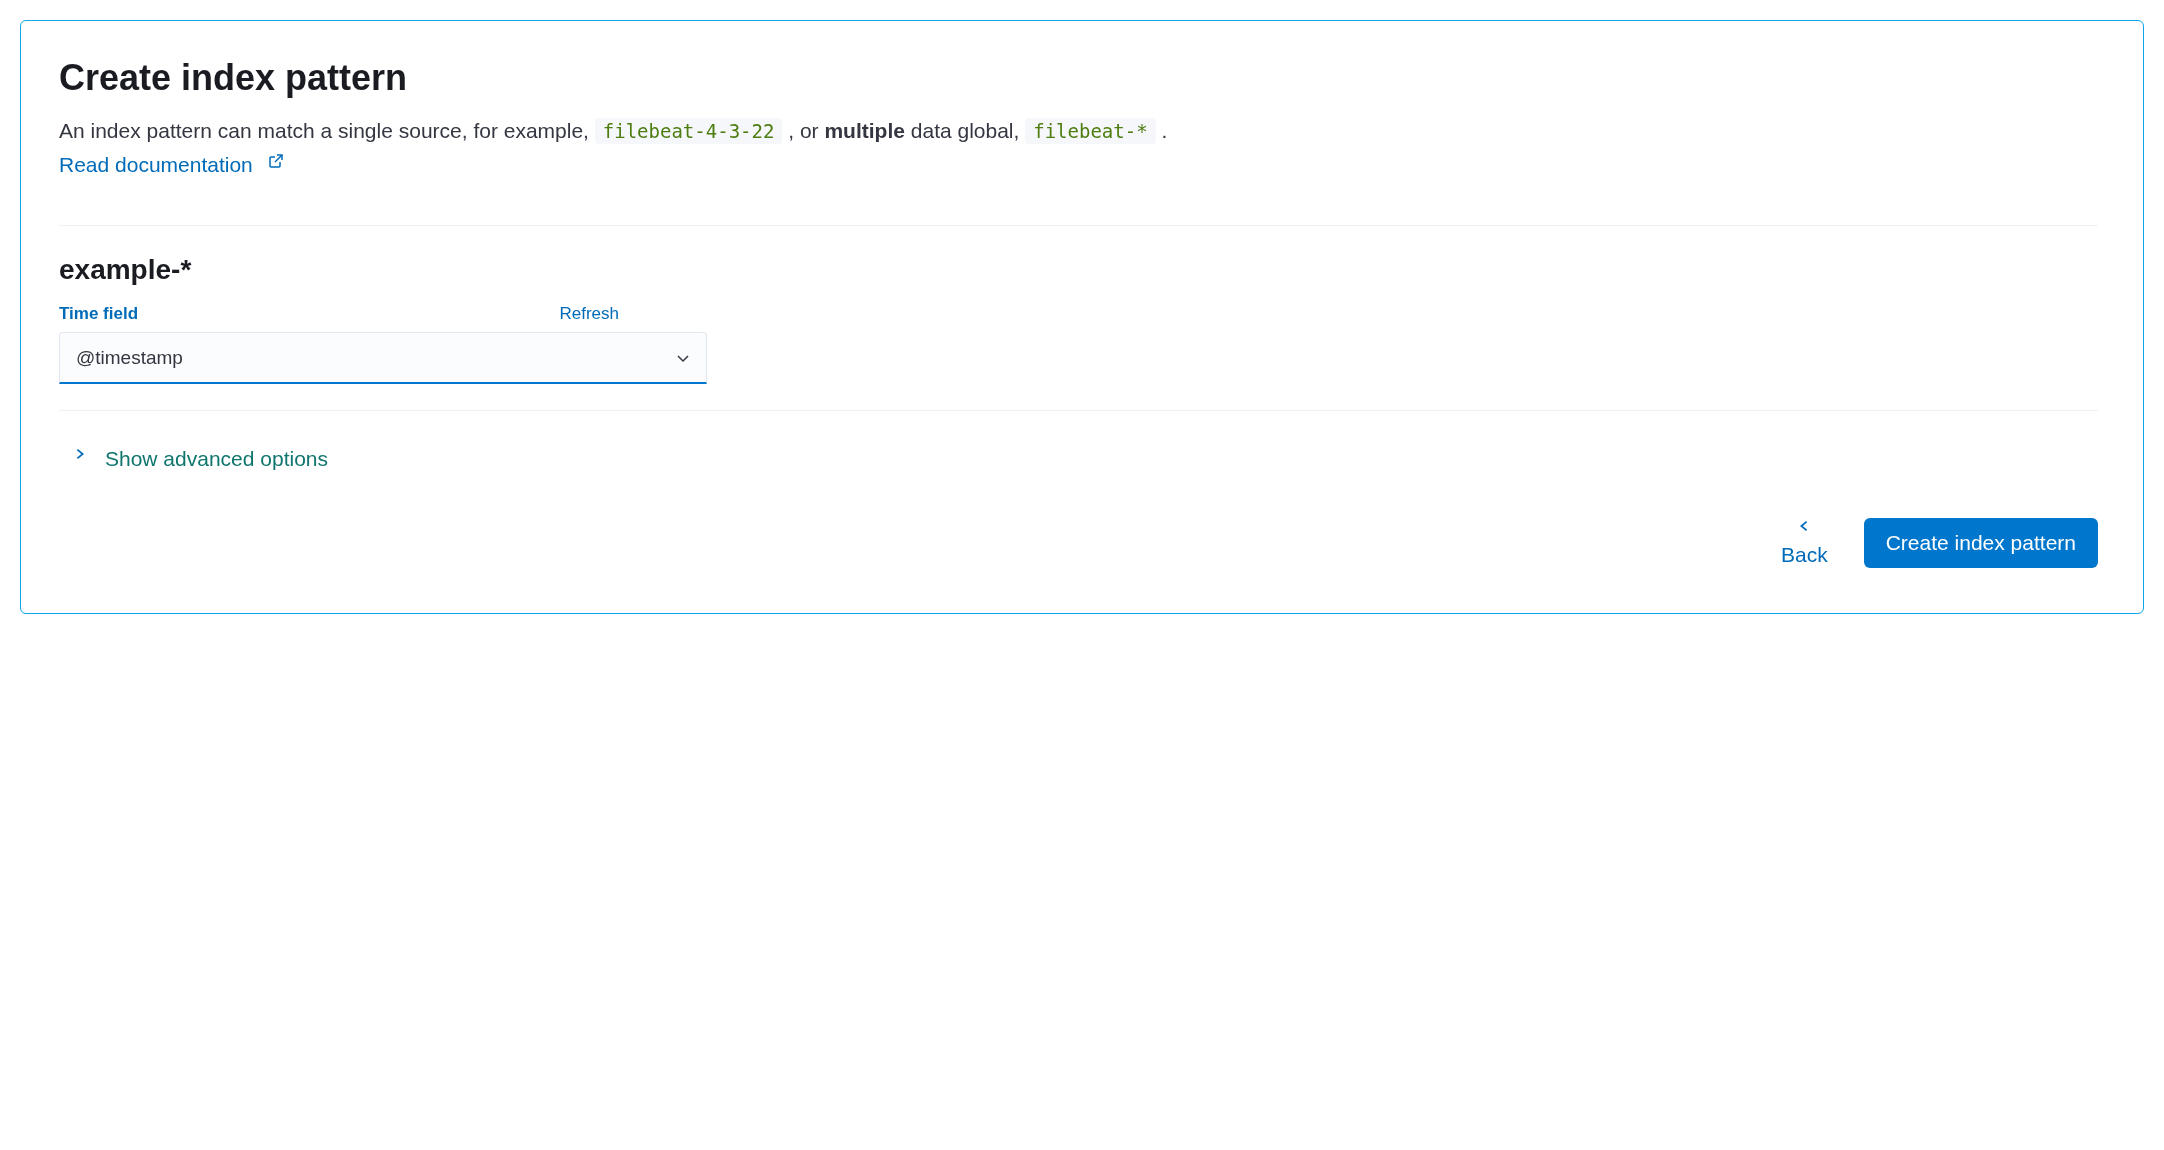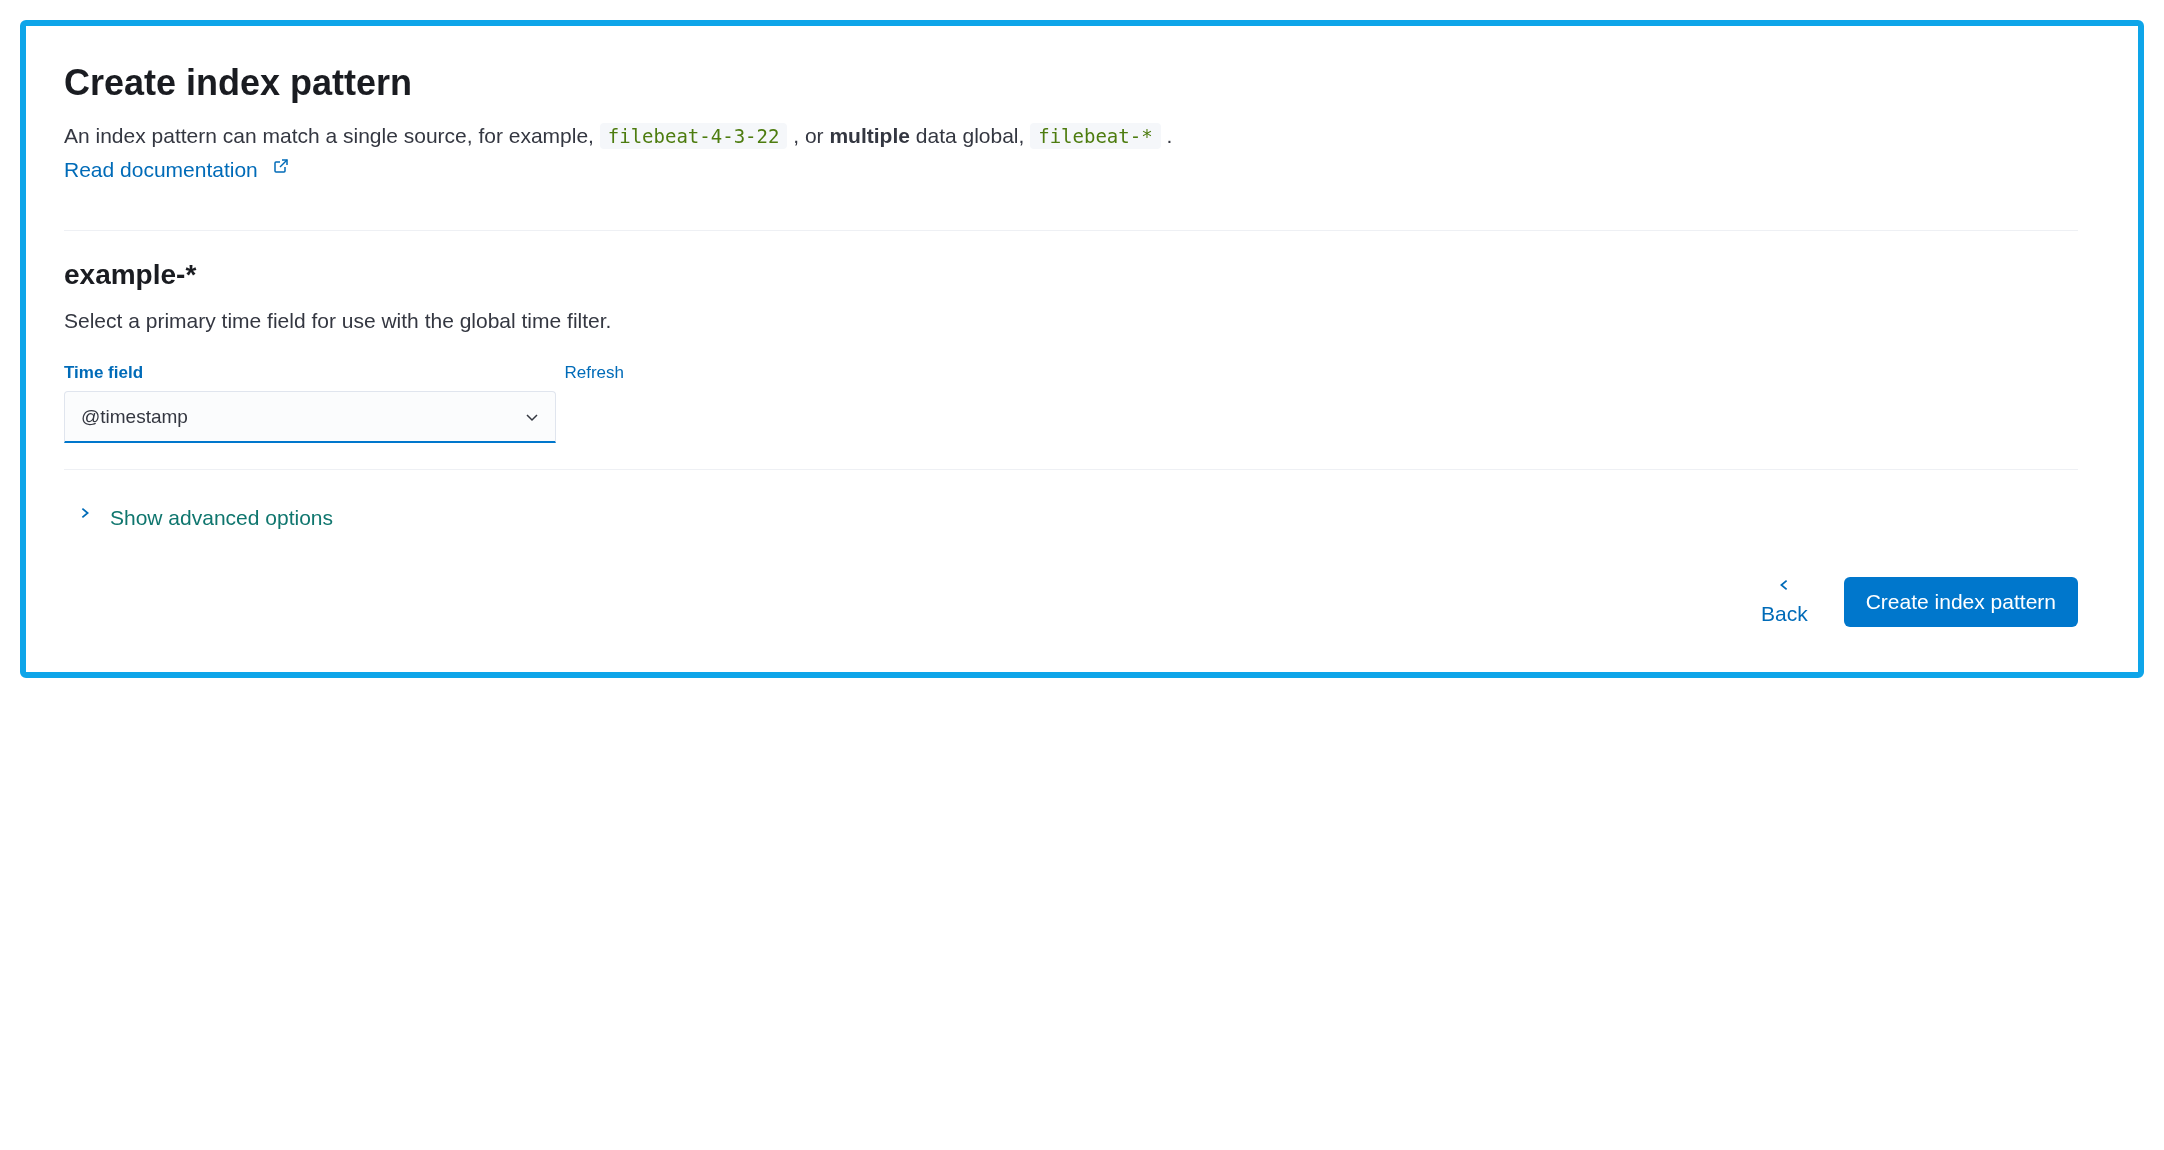--- a/index.html
+++ b/index.html
@@ -7,23 +7,23 @@
       margin: 0;
       padding: 0;
     }
     body {
       font-family: -apple-system, BlinkMacSystemFont, "Segoe UI", Helvetica, Arial, sans-serif;
       background: #fff;
       color: #1a1c21;
       padding: 20px;
     }
     .panel {
-      border: 6px solid #0ea5e9;
+      border: 1px solid #0ea5e9;
       border-radius: 6px;
-      padding: 36px 60px 36px 38px;
+      padding: 36px 45px 36px 38px;
       background: #fff;
     }
     .page-title {
       font-size: 36px;
       font-weight: 700;
       color: #1a1c21;
       margin-bottom: 16px;
     }
     .description {
       font-size: 21px;
@@ -93,21 +93,21 @@
     .refresh-link {
       font-size: 17px;
       color: #006bb8;
       background: none;
       border: none;
       cursor: pointer;
       font-family: inherit;
     }
     .select-wrapper {
       position: relative;
-      width: 492px;
+      width: 648px;
       margin-bottom: 26px;
     }
     .select-field {
       width: 100%;
       padding: 14px 40px 14px 16px;
       font-size: 19px;
       font-family: inherit;
       color: #343741;
       border: 1px solid #e0e5ee;
       border-bottom: 2px solid #07c;
@@ -199,21 +199,20 @@
         <path d="M14 2L7 9"></path>
       </svg>
     </span>
   </a>
 
   <hr class="divider">
 
 
   <div class="pattern-name">example-*</div>
 
-  <p class="help-text">Select a primary time field for use with the global time filter.</p>
 
   <div class="field-row">
     <label class="field-label">Time field</label>
     <button class="refresh-link">Refresh</button>
   </div>
 
   <div class="select-wrapper">
     <select class="select-field">
       <option>@timestamp</option>
     </select>

